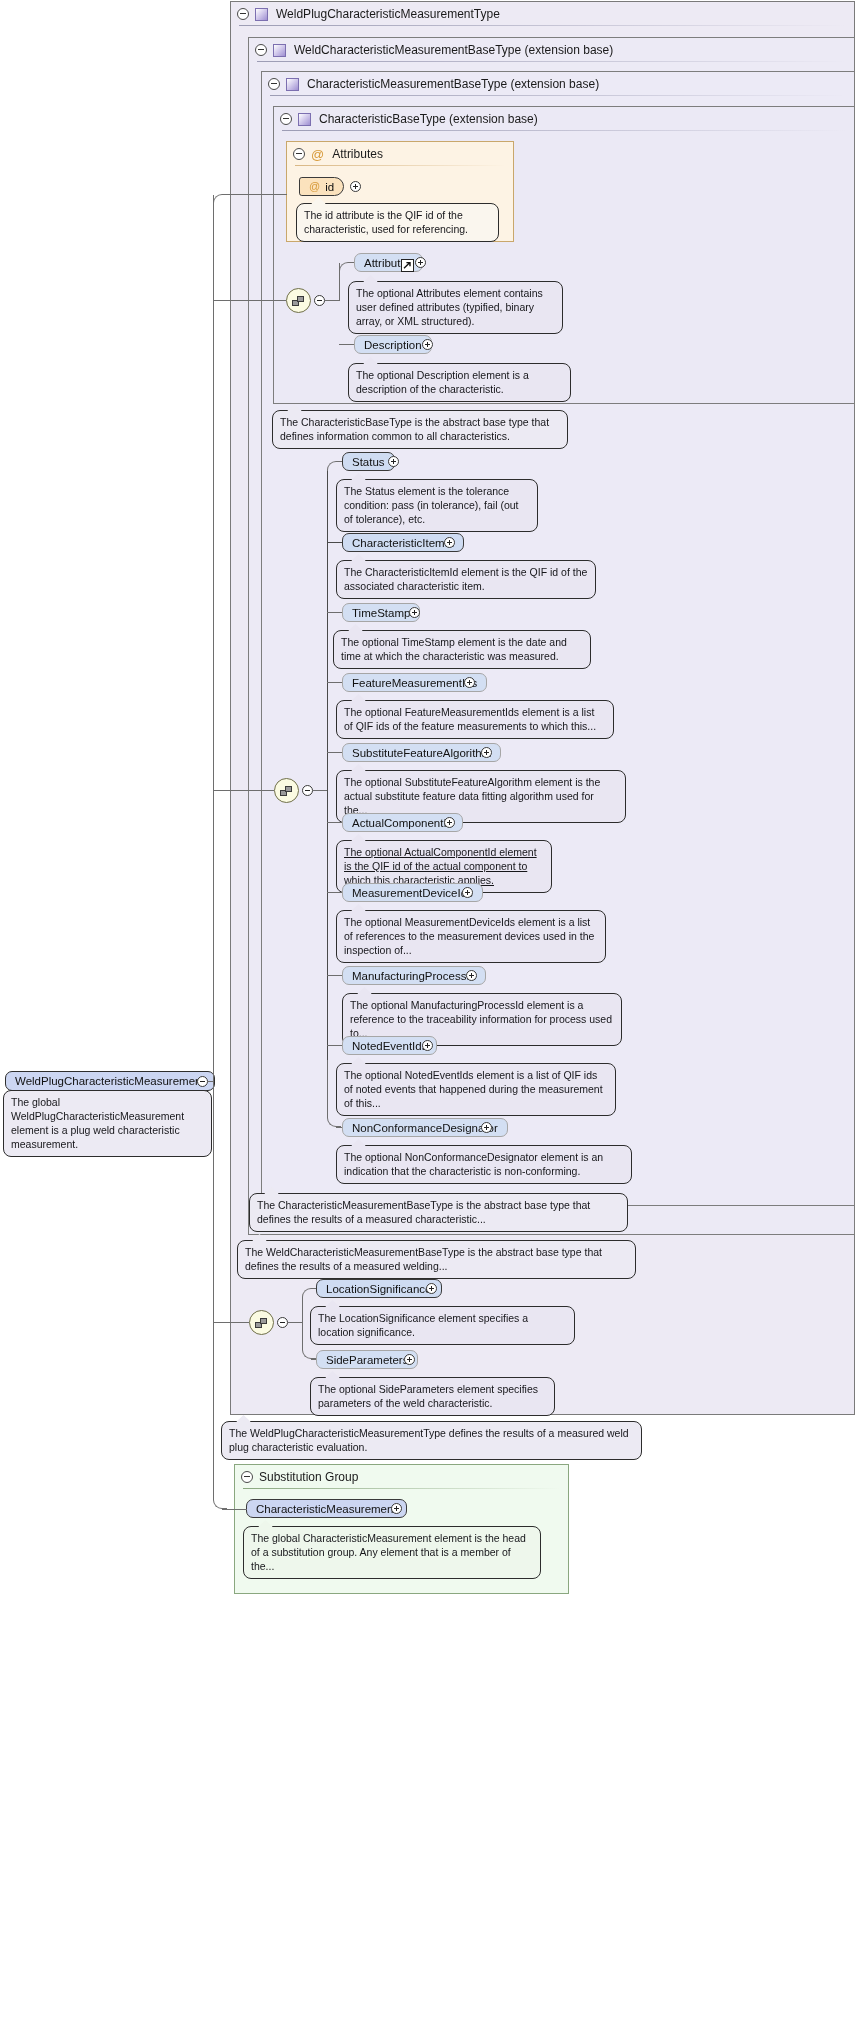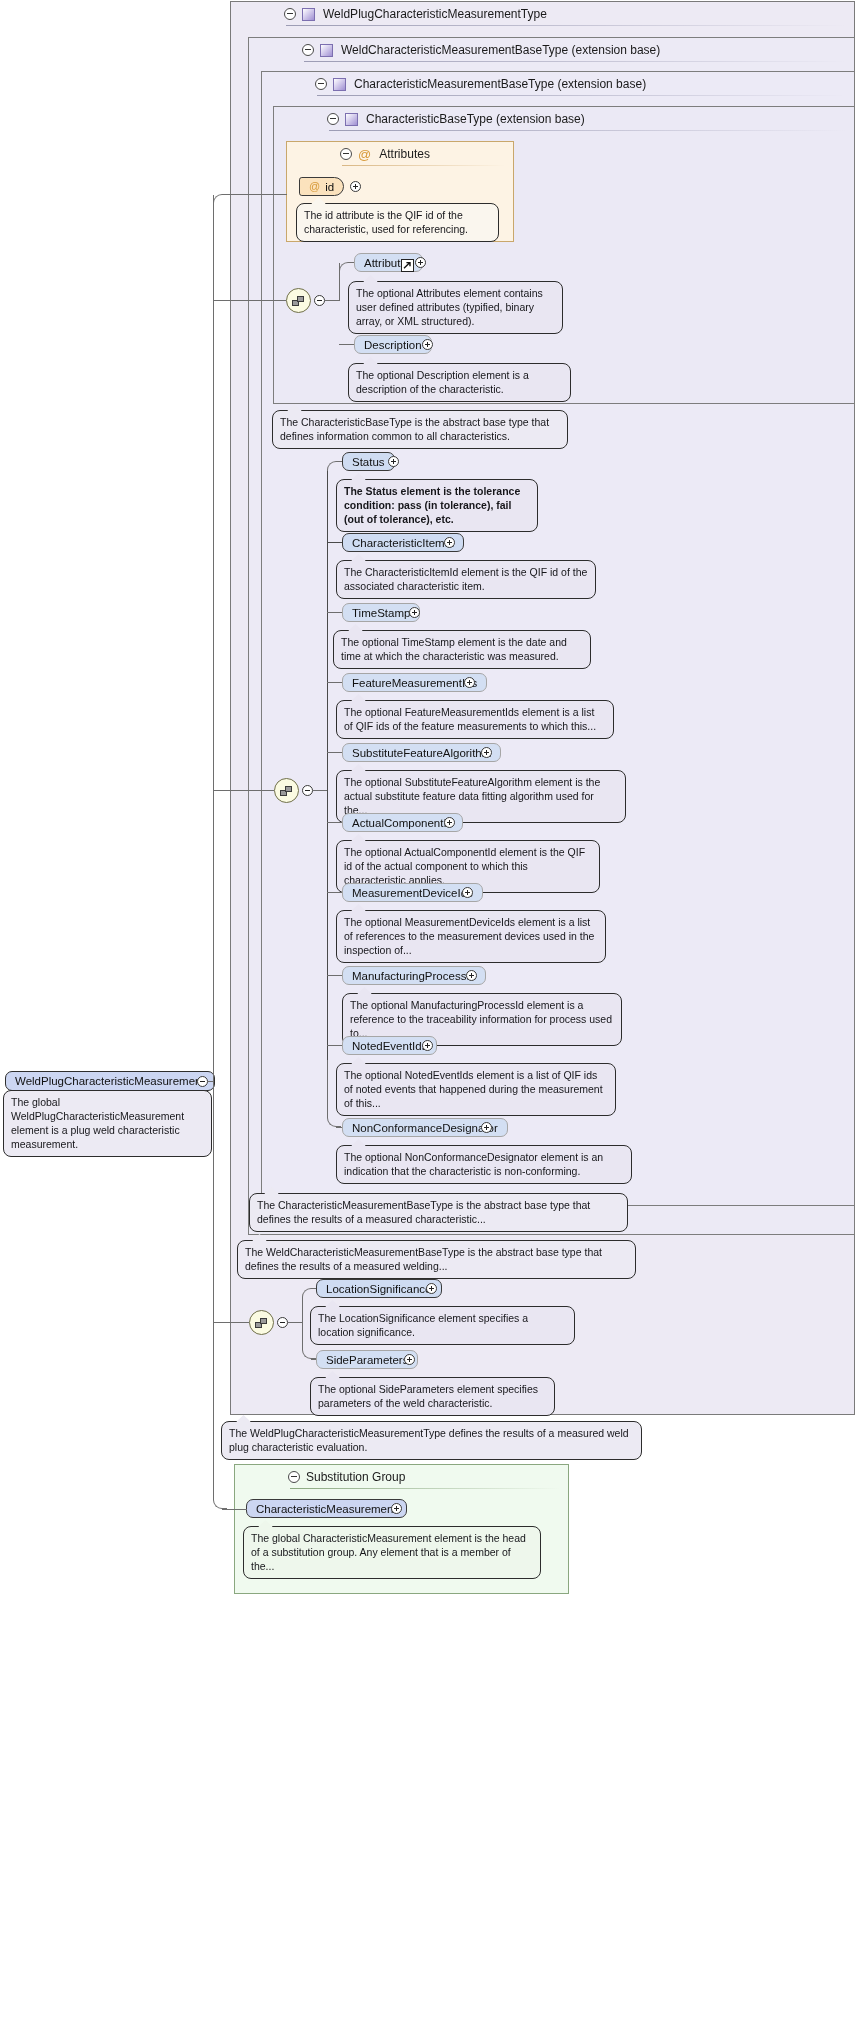--- a/index.html
+++ b/index.html
@@ -32,21 +32,20 @@
 
   .frame-head {
     position: relative;
     height: 24px;
     display: flex;
     align-items: center;
     padding-left: 6px;
     font-size: 12px;
     color: #1a1a1a;
     white-space: nowrap;
-    margin-left: 47px;
   }
   .frame-head::after {
     content: "";
     position: absolute;
     left: 8px; right: 8px; bottom: 0;
     height: 1px;
     background: linear-gradient(to right, #9c9cb4, rgba(156,156,180,0));
   }
   .frame.attrs .frame-head::after {
     background: linear-gradient(to right, #d9b784, rgba(217,183,132,0));
@@ -335,21 +334,21 @@
   <div class="ln h" style="left:313px; top:790px; width:14px;"></div>
 
   <div class="ln v thick" style="left:327px; top:470px; height:600px;"></div>
 
   <div class="elbow up" style="left:327px; top:461px; width:14px; height:10px;"></div>
   <div class="ln h" style="left:336px; top:461px; width:8px;"></div>
   <div class="node elem req" style="left:342px; top:452px;">
     <span>Status</span>
   </div>
   <div class="plusb" style="left:388px; top:456px;"></div>
-  <div class="doc cool" style="left:336px; top:479px; width:202px;font-weight:bold;">
+  <div class="doc cool" style="left:336px; top:479px; width:202px;">
     <span>The Status element is the tolerance condition: pass (in tolerance), fail (out of tolerance), etc.</span>
   </div>
 
   <div class="ln h thick" style="left:327px; top:542px; width:17px;"></div>
   <div class="node elem req" style="left:342px; top:533px;">
     <span>CharacteristicItemId</span>
   </div>
   <div class="plusb" style="left:444px; top:537px;"></div>
   <div class="doc cool" style="left:336px; top:560px; width:260px;">
     <span>The CharacteristicItemId element is the QIF id of the associated characteristic item.</span>
@@ -380,21 +379,21 @@
   <div class="plusb" style="left:481px; top:747px;"></div>
   <div class="doc cool" style="left:336px; top:770px; width:290px;">
     <span>The optional SubstituteFeatureAlgorithm element is the actual substitute feature data fitting algorithm used for the...</span>
   </div>
 
   <div class="ln h" style="left:327px; top:822px; width:17px;"></div>
   <div class="node elem opt" style="left:342px; top:813px;">
     <span>ActualComponentId</span>
   </div>
   <div class="plusb" style="left:444px; top:817px;"></div>
-  <div class="doc cool" style="left:336px; top:840px; width:264px;">
+  <div class="doc cool" style="left:336px; top:840px; width:216px;text-decoration:underline;">
     <span>The optional ActualComponentId element is the QIF id of the actual component to which this characteristic applies.</span>
   </div>
 
   <div class="ln h" style="left:327px; top:892px; width:17px;"></div>
   <div class="node elem opt" style="left:342px; top:883px;">
     <span>MeasurementDeviceIds</span>
   </div>
   <div class="plusb" style="left:462px; top:887px;"></div>
   <div class="doc cool" style="left:336px; top:910px; width:270px;">
     <span>The optional MeasurementDeviceIds element is a list of references to the measurement devices used in the inspection of...</span>

